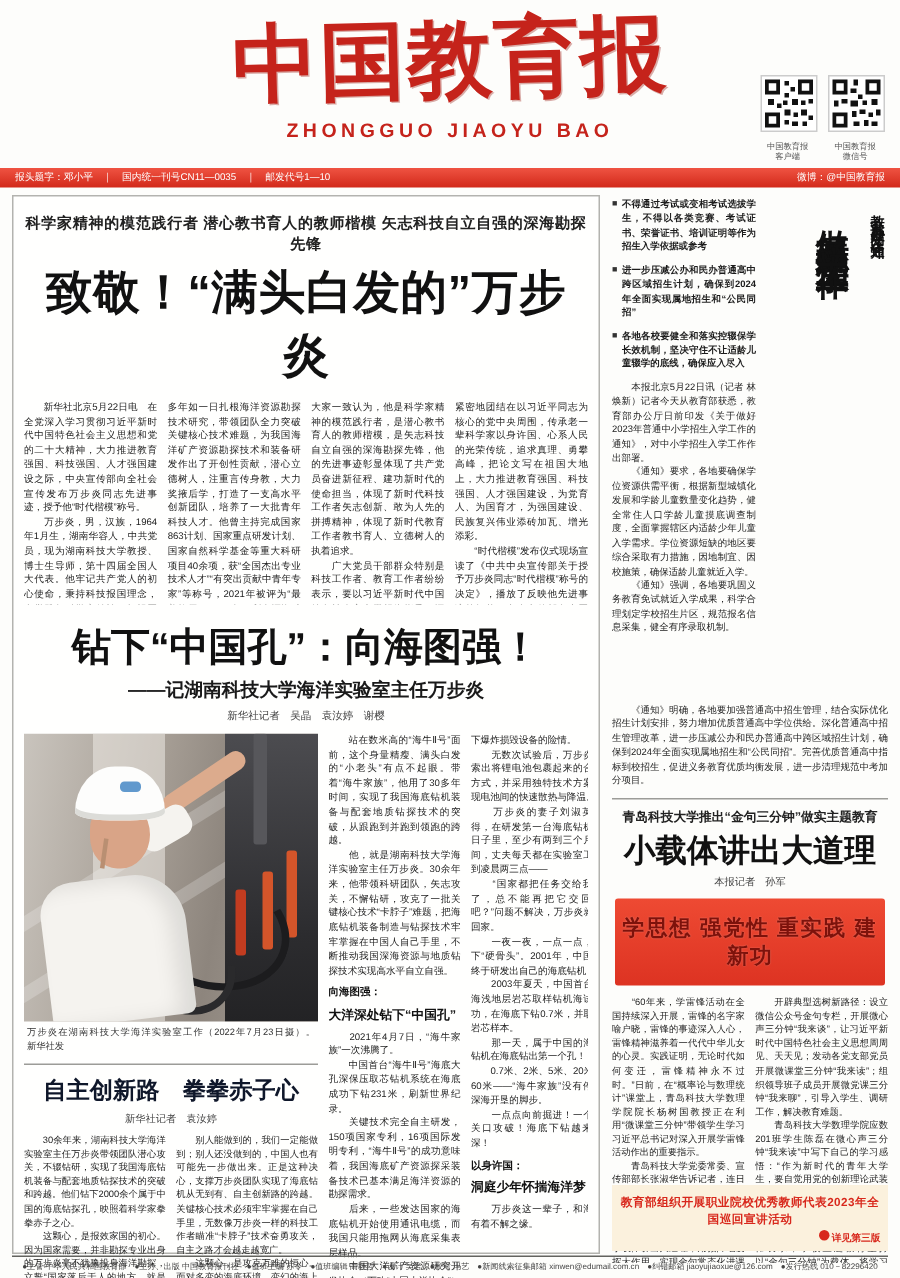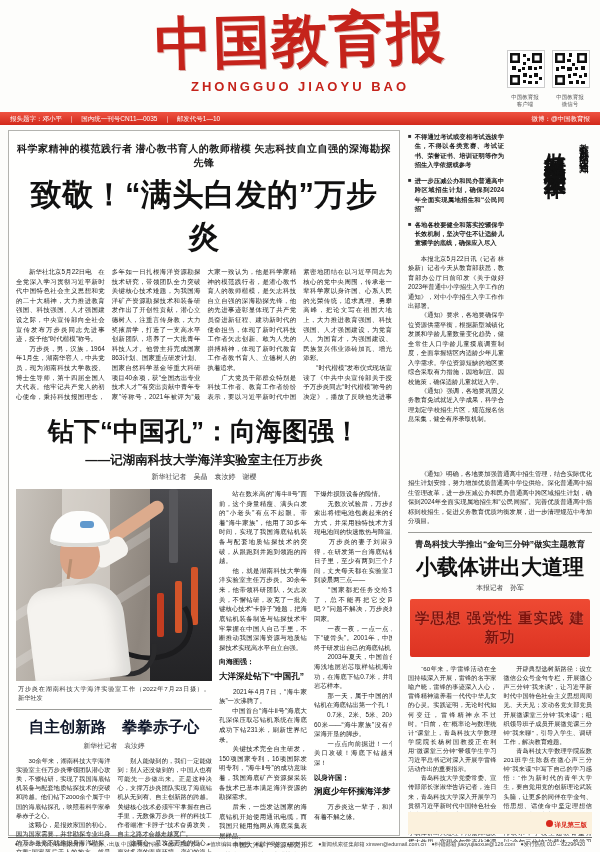--- a/index.html
+++ b/index.html
@@ -302,19 +302,20 @@
         <div class="qd-cols">
           <div class="qcol flow jtxt">　　“60年来，学雷锋活动在全国持续深入开展，雷锋的名字家喻户晓，雷锋的事迹深入人心，雷锋精神滋养着一代代中华儿女的心灵。实践证明，无论时代如何变迁，雷锋精神永不过时。”日前，在“概率论与数理统计”课堂上，青岛科技大学数理学院院长杨树国教授正在利用“微课堂三分钟”带领学生学习习近平总书记对深入开展学雷锋活动作出的重要指示。
 　　青岛科技大学党委常委、宣传部部长张淑华告诉记者，连日来，青岛科技大学深入开展学习贯彻习近平新时代中国特色社会主义思想主题教育，推出“金句三分钟”专题学习教育活动，用小载体讲出大道理，用微阵地发挥大作用，实现金句常态化进课堂、进支部、进活动。</div>
           <div class="qcol flow jtxt">　　开辟典型选树新路径：设立微信公众号金句专栏，开展微心声三分钟“我来谈”，让习近平新时代中国特色社会主义思想周周见、天天见；发动各党支部党员开展微课堂三分钟“我来读”；组织领导班子成员开展微党课三分钟“我来聊”，引导入学生、调研工作，解决教育难题。
 　　青岛科技大学数理学院应数201班学生陈磊在微心声三分钟“我来读”中写下自己的学习感悟：“作为新时代的青年大学生，要自觉用党的创新理论武装头脑，让更多的同伴在学金句、悟思想、话使命中坚定理想信念，厚植家国之志。”
 　　青岛科技大学党委书记李兴伟表示，学校主题教育坚持以“金句三分钟”为载体，将学习交流与问题检视相结合、与调查研究相结合，努力实现学思想贯通、知信行统一，为主题教育先学一步、深学一层提供“青科大方案”。</div>
         </div>
       </div>
 
       <div class="creambox">
+        <div class="cb-kicker">教育部组织开展职业院校优秀教师代表2023年全国巡回宣讲活动</div>
         <div class="cb-note"><span class="dot"></span><span>详见第三版</span></div>
       </div>
     </div>
   </div>
 
   <div class="footer">●主管 中华人民共和国教育部　●主办、出版 中国教育报刊社　●值班主编 苏令　●值班编辑 高毅哲　●设计 吴岩　●校对 冯艺　●新闻线索征集邮箱 xinwen@edumail.com.cn　●纠错邮箱 jiaoyujiaoxue@126.com　●发行热线 010－82296420</div>
 </div>
 
 </body></html>

